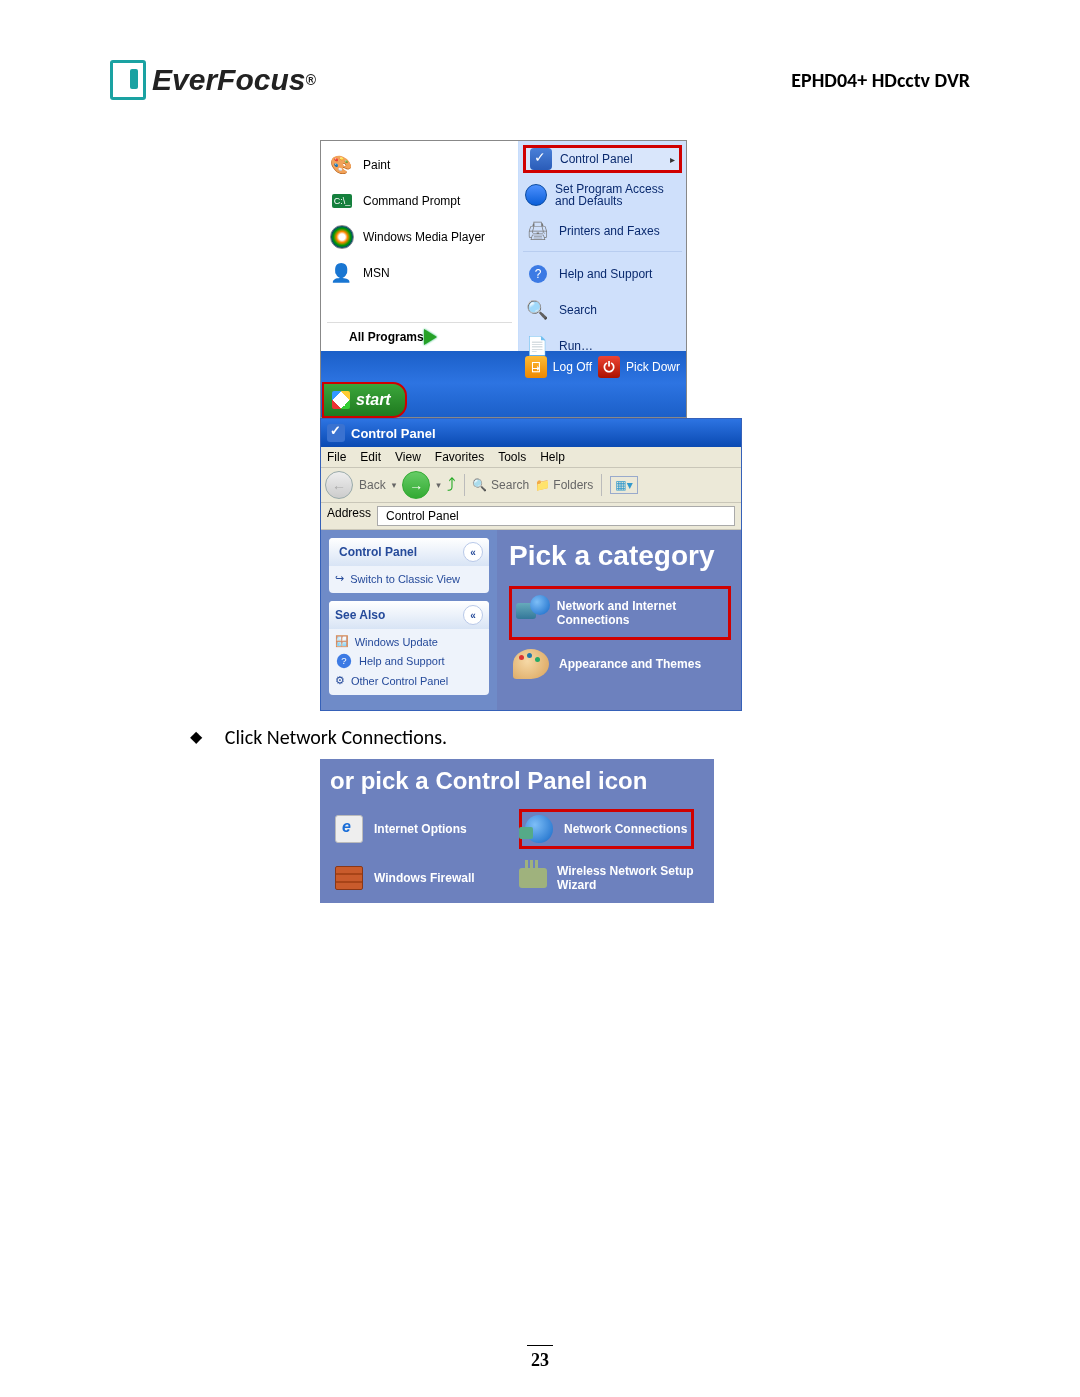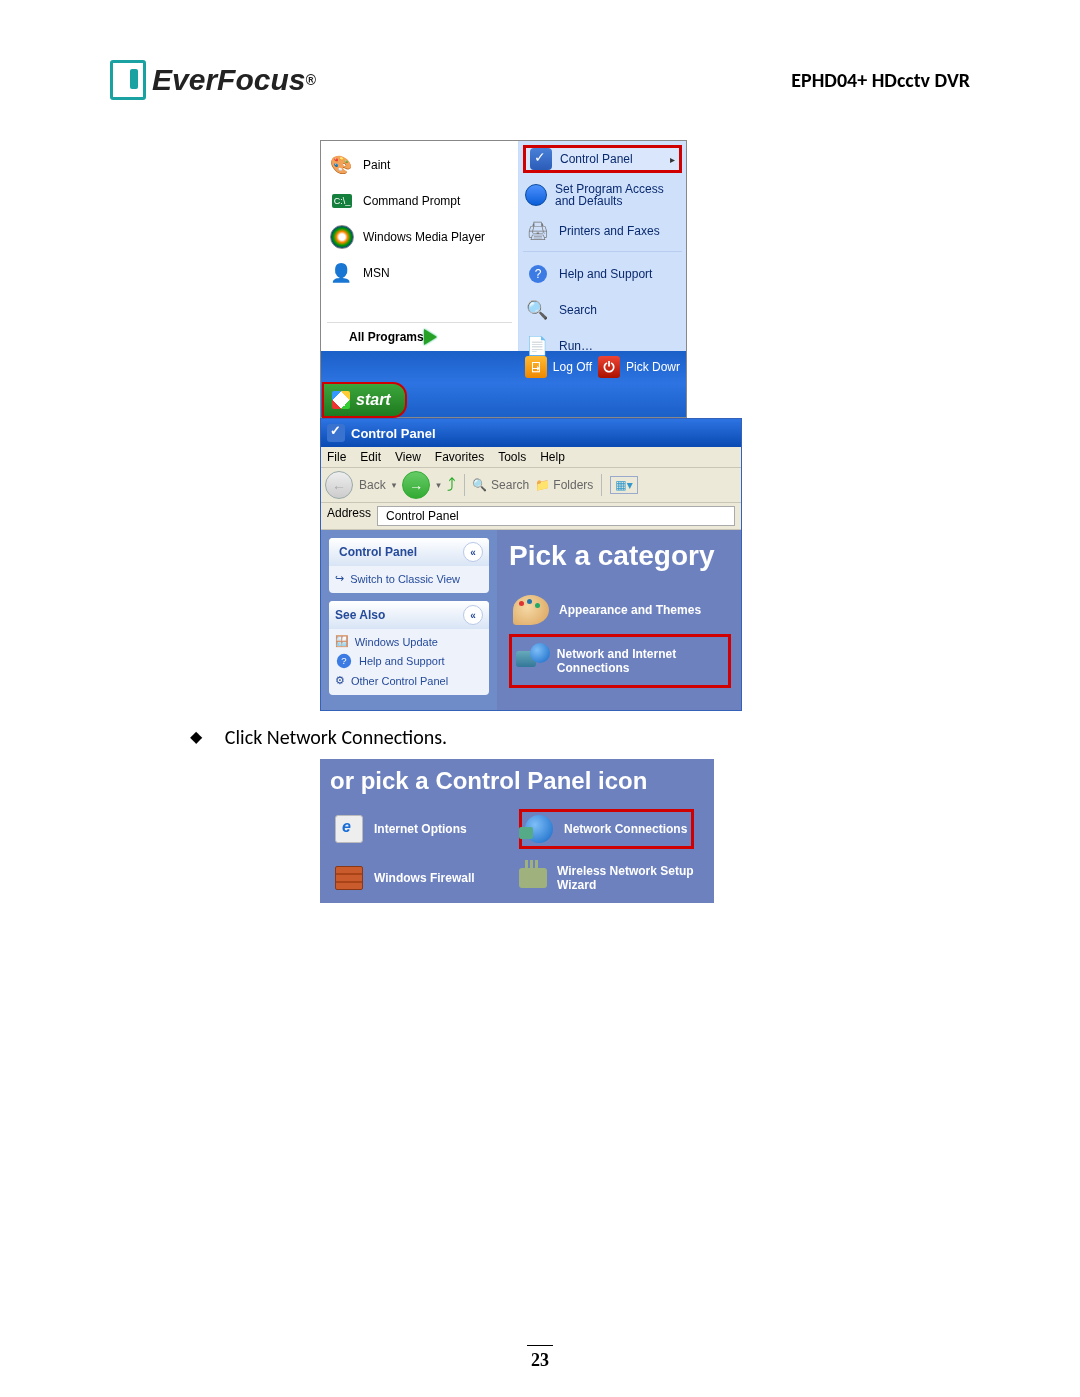--- a/index.html
+++ b/index.html
@@ -568,29 +568,29 @@
               </div>
             <div>
                 <span>⚙</span>
                 <span>Other Control Panel</span>
               </div>
           </div>
         </div>
       </div>
       <div class="ss2-right">
         <div class="pick-title">Pick a category</div>
+        <div class="cat highlight">
+          <span class="ci ci-net"></span>
+          <span>Network and Internet Connections</span>
+        </div>
         <div class="cat">
           <span class="ci">
               <span class="ci-palette"></span>
             </span>
           <span>Appearance and Themes</span>
-        </div>
-        <div class="cat highlight">
-          <span class="ci ci-net"></span>
-          <span>Network and Internet Connections</span>
         </div>
       </div>
     </div>
   </div>
 
   <div class="bullet-line">
     <span class="diamond">◆</span>
     <span>Click Network Connections.</span>
   </div>
 

